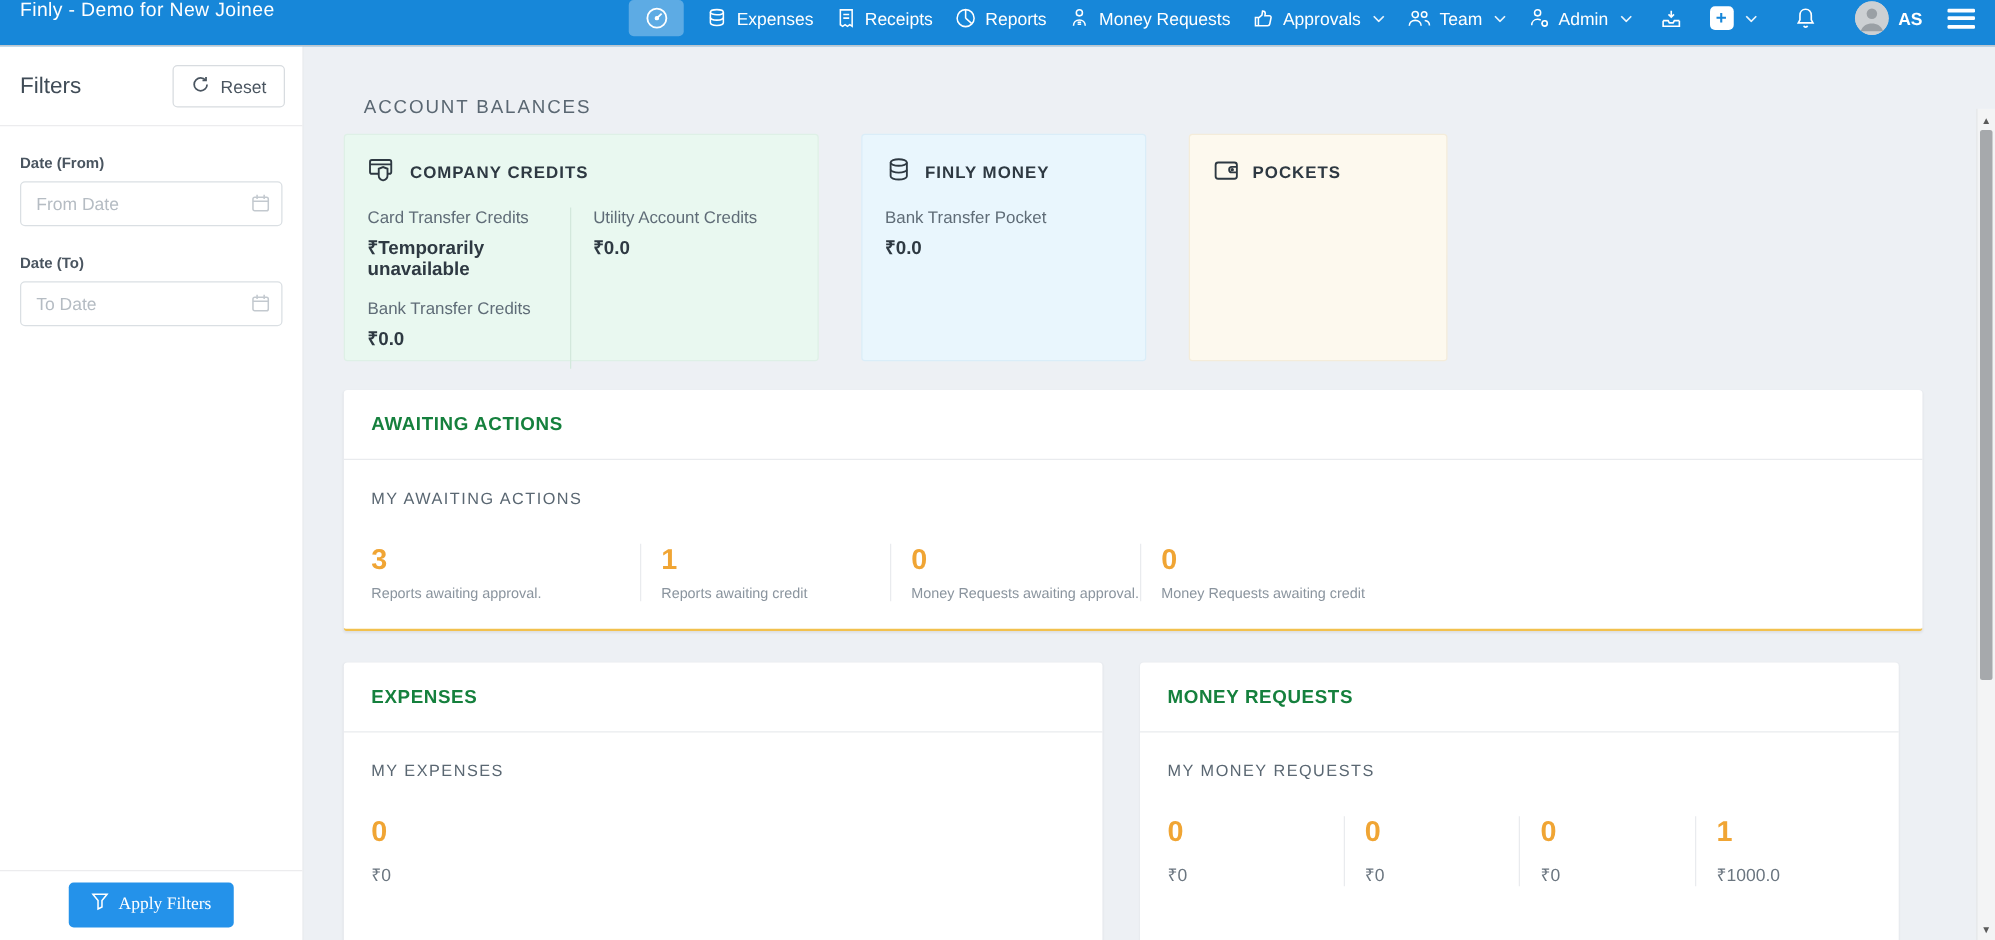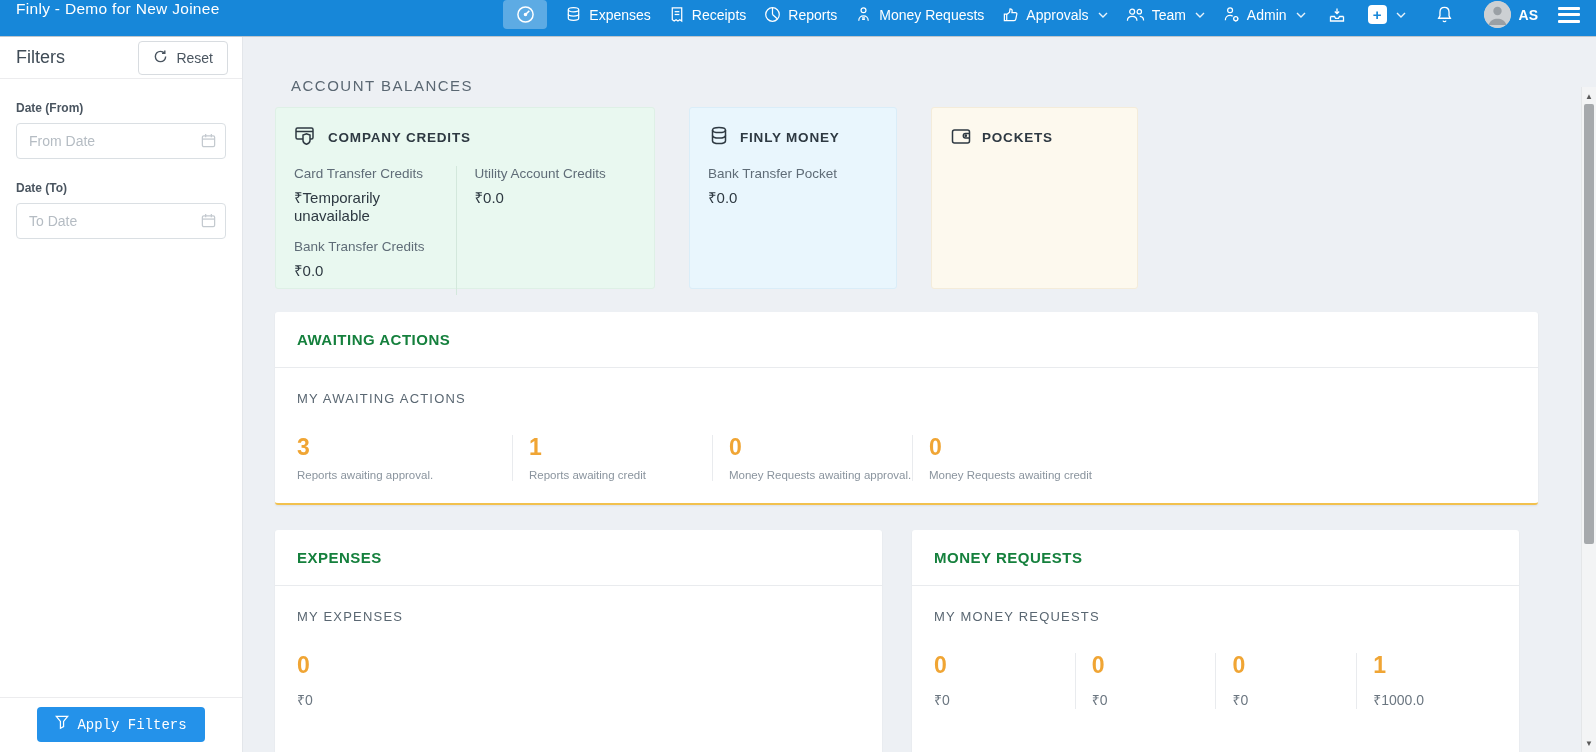--- a/index.html
+++ b/index.html
@@ -24,61 +24,61 @@
   .user { display:flex; align-items:center; gap:8px; color:#fff; font-size:14px; font-weight:bold; cursor:pointer; }
   .avatar { width:27px; height:27px; border-radius:50%; background:#cfd3d6; overflow:hidden; display:block; }
   .burger { display:flex; flex-direction:column; gap:3.5px; cursor:pointer; padding:4px 6px 4px 2px; }
   .burger span { display:block; width:22px; height:3px; background:#fff; border-radius:1px; }
 
   
   .app-body { display:flex; height:715px; position:relative; }
 
   
   .sidebar { width:243px; background:#fff; border-right:1px solid #e3e6ea; display:flex; flex-direction:column; }
-  .sb-head { height:42px; display:flex; align-items:center; justify-content:space-between;
+  .sb-head { height:64px; display:flex; align-items:center; justify-content:space-between;
              padding:0 14px 0 16px; border-bottom:1px solid #ececee; }
   .sb-title { font-size:18px; color:#3f4b56; }
   .reset-btn { display:flex; align-items:center; gap:8px; border:1px solid #d8dce0; background:#fff;
                border-radius:4px; padding:7px 14px; font-size:14px; color:#4a5560; cursor:pointer;
                font-family:inherit; }
   .sb-form { flex:1; padding:22px 16px 0; }
   .fld-label { font-size:12px; font-weight:bold; color:#4a5560; margin-bottom:8px; }
   .fld-wrap { position:relative; margin-bottom:22px; }
   .fld-wrap input { width:100%; height:36px; border:1px solid #dadfe3; border-radius:4px;
                     padding:0 32px 0 12px; font-size:14px; color:#3f4b56; font-family:inherit; outline:none; }
   .fld-wrap input::placeholder { color:#b5bcc3; }
   .cal-ic { position:absolute; right:9px; top:9px; color:#c3c9cf; pointer-events:none; }
   .sb-foot { border-top:1px solid #ececee; padding:9px 0 10px; display:flex; justify-content:center; }
   .apply-btn { display:flex; align-items:center; gap:8px; background:#2492ea; color:#fff; border:none;
-               border-radius:4px; padding:8px 18px; font-size:14px; cursor:pointer; font-family:Liberation Mono, monospace; }
+               border-radius:4px; padding:8px 18px; font-size:14px; cursor:pointer; font-family:Liberation Serif, serif; }
 
   
   .main { flex:1; display:flex; flex-direction:column; min-width:0; }
   .page-head { height:50px; background:#fff; border-bottom:1px solid #e6e8eb; display:flex; align-items:center;
                padding-left:22px; }
   .page-title { font-size:15px; letter-spacing:1px; color:#3f4b56; }
   .scroll-area { flex:1; background:#edf0f4; padding:0 58px 0 32px; overflow:hidden; }
 
   .section-heading { margin:40px 0 13px 16px; font-size:15px; letter-spacing:1.5px; color:#5a6772; }
 
   
   .bal-row { display:flex; gap:34px; }
   .balance-card { border-radius:3px; padding:17px 18px; height:182px; }
   .bc-mint  { width:380px; background:#e9f8f0; border:1px solid #def0e6; }
-  .bc-blue  { width:208px; background:#e9f6fd; border:1px solid #daedf8; }
+  .bc-blue  { width:228px; background:#e9f6fd; border:1px solid #daedf8; }
   .bc-cream { width:207px; background:#fdf9ee; border:1px solid #f4ecda; }
   .bc-head { display:flex; align-items:center; gap:10px; font-weight:bold; font-size:13.5px;
              letter-spacing:.8px; color:#2e3942; }
   .bc-head svg { color:#2e3942; }
   .cc-body { display:flex; margin-top:16px; }
   .cc-col { flex:1; }
   .cc-col + .cc-col { border-left:1px solid #d3e8dc; padding-left:18px; }
   .kv { margin-bottom:15px; }
   .kv .k { font-size:13.5px; color:#5f6c77; margin-bottom:6px; }
-  .kv .v { font-size:15px; font-weight:normal; color:#2e3942; }
+  .kv .v { font-size:15px; font-weight:bold; color:#2e3942; }
 
   
   .panel { background:#fff; border-radius:3px; box-shadow:0 1px 2px rgba(25,35,45,.07); }
   .panel-head { padding:19px 22px; border-bottom:1px solid #e9ebee; }
   .panel-title { color:#15803d; font-weight:bold; font-size:15px; letter-spacing:.5px; }
   .panel-body { padding:23px 22px 22px; }
   .subheading { font-size:13px; letter-spacing:1.2px; color:#5a6772; }
   .stats { display:flex; margin-top:29px; }
   .stat { width:200px; }
   .stat + .stat { border-left:1px solid #e9ebee; padding-left:16px; }

